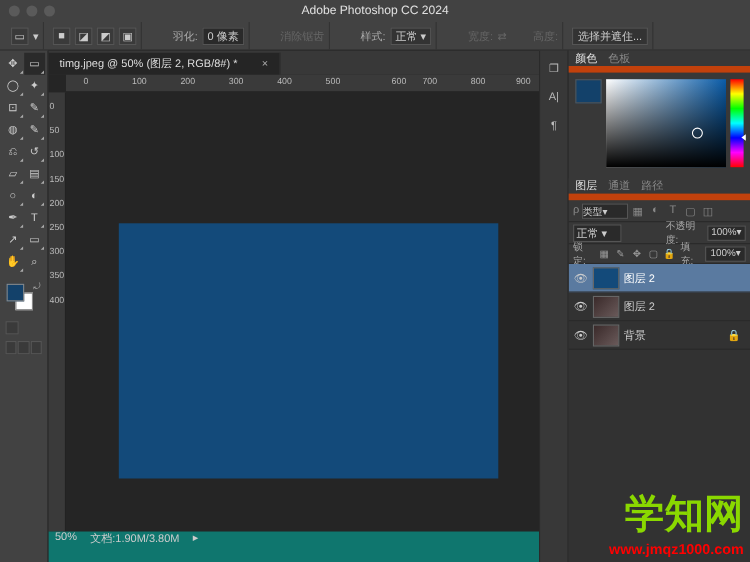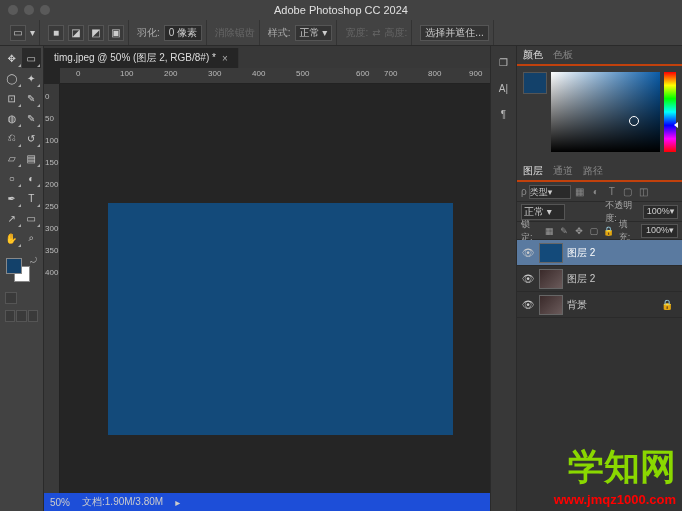--- a/index.html
+++ b/index.html
@@ -12,21 +12,21 @@
 .tl-red { background: #5a5a5a; }
 .tl-yellow { background: #5a5a5a; }
 .tl-green { background: #5a5a5a; }
 .app-title { position: absolute; left: 50%; transform: translateX(-50%); color: #e0e0e0; font-size: 11px; }
 
 
 .options-bar { height: 26px; background: #424242; display: flex; align-items: center; padding: 0 6px; gap: 4px; border-bottom: 1px solid #2a2a2a; font-size: 10px; }
 .opt-group { display: flex; align-items: center; gap: 4px; padding: 0 4px; border-right: 1px solid #333; height: 100%; }
 .opt-btn { width: 16px; height: 16px; background: #3a3a3a; border: 1px solid #555; display: flex; align-items: center; justify-content: center; }
 .opt-input { width: 38px; height: 16px; background: #2a2a2a; border: 1px solid #555; color: #ccc; text-align: center; font-size: 10px; }
-.opt-label { color: #aaa; font-size: 10px; }
+.opt-label { color: #aaa; font-size: 10px; margin-left: 20px; }
 .opt-disabled { color: #666; }
 .opt-select { background: #333; border: 1px solid #555; color: #ccc; padding: 0 4px; height: 16px; font-size: 10px; }
 
 
 .main { display: flex; height: 465px; }
 
 
 .tools { width: 44px; background: #424242; display: flex; flex-direction: column; padding: 2px; gap: 0; border-right: 1px solid #2a2a2a; }
 .tool-row { display: flex; }
 .tool-btn { width: 20px; height: 20px; display: flex; align-items: center; justify-content: center; color: #ccc; cursor: pointer; position: relative; }
@@ -35,39 +35,39 @@
 .swatches { margin-top: 8px; padding: 4px; position: relative; height: 30px; }
 .swatch-fg { width: 16px; height: 16px; background: #13416a; border: 1px solid #888; position: absolute; top: 2px; left: 4px; z-index: 2; }
 .swatch-bg { width: 16px; height: 16px; background: #fff; border: 1px solid #888; position: absolute; top: 10px; left: 12px; }
 .swatch-swap { position: absolute; top: 0; right: 4px; font-size: 8px; color: #aaa; }
 .tiny-row { display: flex; gap: 1px; margin-top: 6px; padding: 0 3px; }
 .tiny-btn { width: 12px; height: 12px; background: #3a3a3a; border: 1px solid #555; }
 
 
 .doc-area { flex: 1; background: #252525; display: flex; flex-direction: column; overflow: hidden; }
 .doc-tabs { height: 22px; background: #383838; display: flex; align-items: flex-end; }
-.doc-tab { padding: 3px 10px; background: #252525; color: #ddd; font-size: 10px; display: flex; align-items: center; gap: 6px; border-right: 1px solid #333;}
+.doc-tab { padding: 3px 10px; background: #252525; color: #ddd; font-size: 10px; display: flex; align-items: center; gap: 22px; border-right: 1px solid #333;}
 .doc-tab .close { color: #aaa; cursor: pointer; }
 .ruler-h { height: 16px; background: #3a3a3a; border-bottom: 1px solid #222; position: relative; overflow: hidden; margin-left: 16px; }
 .ruler-v { width: 16px; background: #3a3a3a; border-right: 1px solid #222; position: relative; overflow: hidden; }
 .ruler-tick { position: absolute; color: #bbb; font-size: 8px; }
 .ruler-h .ruler-tick { top: 1px; }
 .ruler-v .ruler-tick { left: 1px; }
 .canvas-wrap { flex: 1; display: flex; }
 .canvas-viewport { flex: 1; background: #252525; position: relative; }
 .canvas-rect { position: absolute; left: 48px; top: 119px; width: 345px; height: 232px; background: #134a7a; }
-.status-bar { height: 18px; background: #1d4ed8; display: flex; align-items: center; padding: 0 6px; gap: 12px; font-size: 10px; color: #ccc; }
+.status-bar { height: 28px; background: #0f766e; display: flex; align-items: flex-start; padding: 0 6px; gap: 12px; font-size: 10px; color: #ccc; }
 
 
 .panel-dock { width: 26px; background: #383838; border-left: 1px solid #2a2a2a; display: flex; flex-direction: column; align-items: center; padding-top: 8px; gap: 10px; }
 .dock-icon { width: 16px; height: 16px; color: #bbb; display: flex; align-items: center; justify-content: center; cursor: pointer; }
 
 
 .panels { width: 166px; background: #383838; border-left: 1px solid #2a2a2a; display: flex; flex-direction: column; }
-.panel-tabs { height: 20px; display: flex; align-items: center; background: #383838; padding-left: 6px; gap: 10px; border-bottom: 2px solid #c2410c; }
+.panel-tabs { height: 20px; display: flex; align-items: center; background: #383838; padding-left: 6px; gap: 10px; border-bottom: 6px solid #c2410c; }
 .panel-tab { font-size: 10px; color: #888; cursor: pointer; }
 .panel-tab.active { color: #e0e0e0; }
 .color-panel-body { height: 96px; display: flex; padding: 6px; gap: 4px; }
 .color-swatch-mini { width: 24px; height: 22px; background: #13416a; border: 1px solid #555; }
 .color-picker-area { flex: 1; position: relative; background: linear-gradient(to bottom, rgba(0,0,0,0) 0%, #000 100%), linear-gradient(to right, #fff 0%, #0a5ca8 100%); height: 80px; }
 .picker-ring { position: absolute; width: 10px; height: 10px; border: 1px solid #fff; border-radius: 50%; left: 78px; top: 44px; }
 .hue-strip { width: 12px; height: 80px; background: linear-gradient(to bottom, #f00, #ff0, #0f0, #0ff, #00f, #f0f, #f00); }
 .hue-cursor { position: absolute; right: 4px; top: 56px; width: 0; height: 0; border-top: 3px solid transparent; border-bottom: 3px solid transparent; border-right: 4px solid #fff; }
 
 .layers-panel { flex: 1; display: flex; flex-direction: column; }

